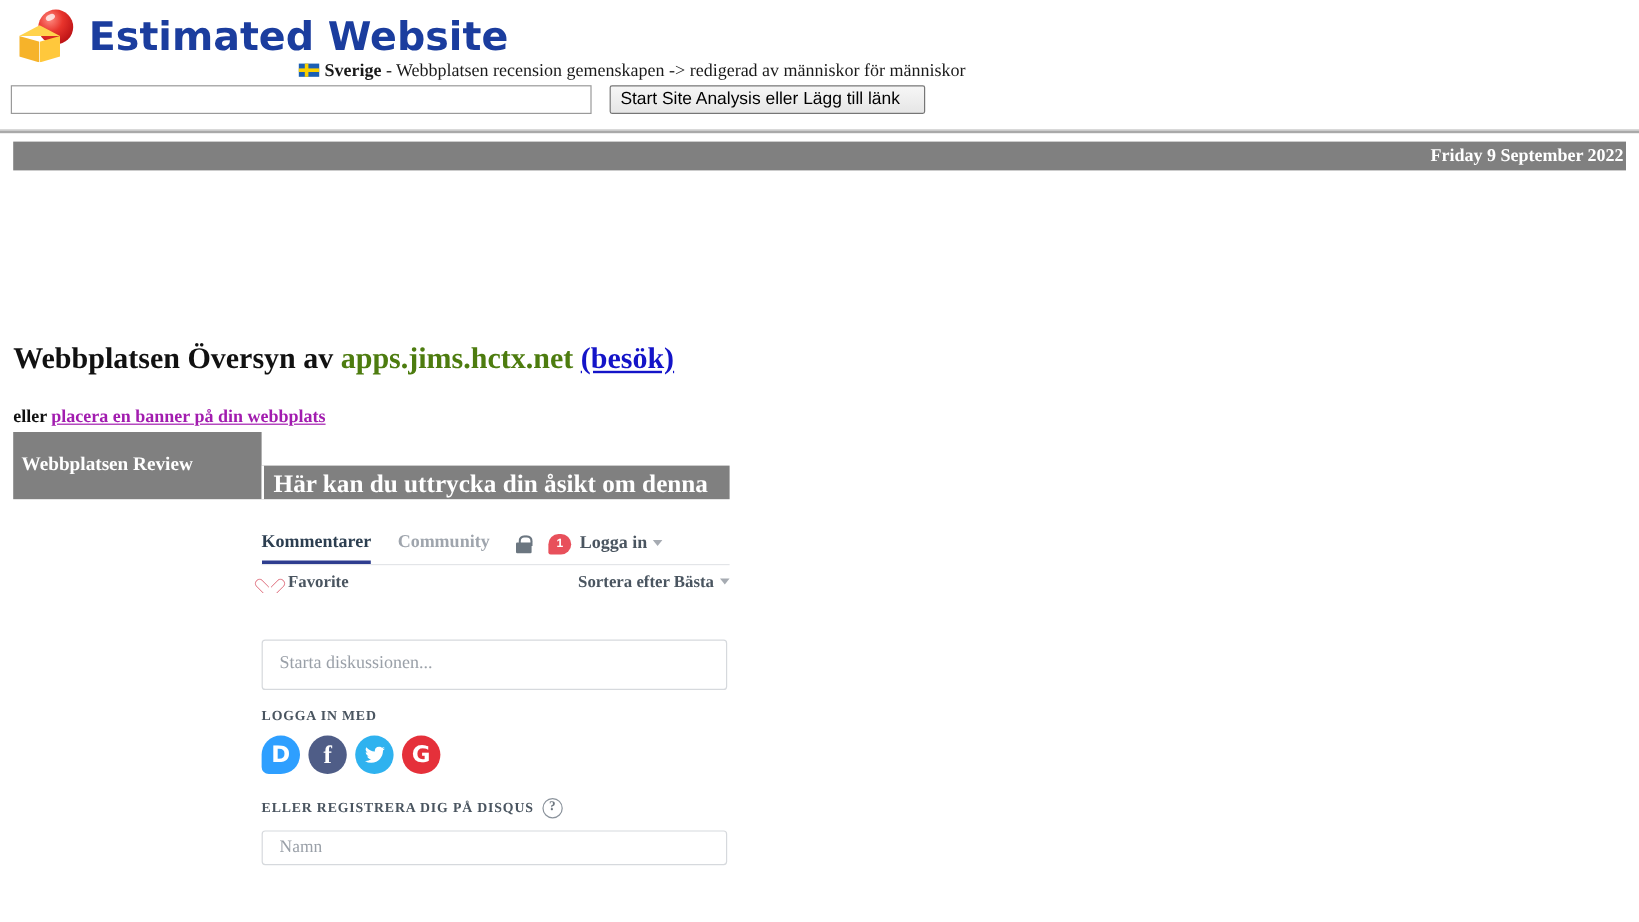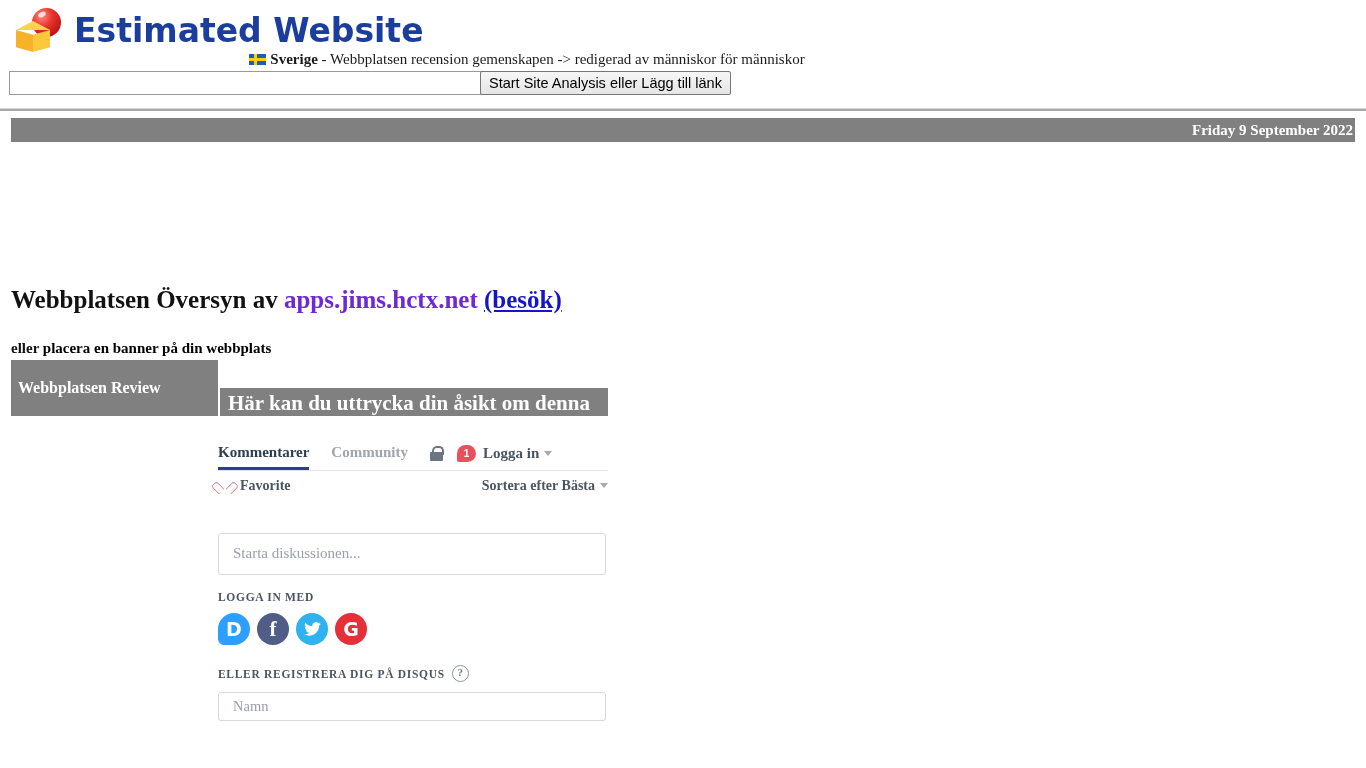--- a/index.html
+++ b/index.html
@@ -150,25 +150,25 @@
     border: 1px solid #9a9a9a;
     background: #ffffff;
     font-family: "Liberation Sans", sans-serif;
     font-size: 13px;
     padding: 2px 4px;
     outline: none;
     color: #000;
   }
   .analyze-btn {
     position: absolute;
-    left: 480px;
+    left: 508px;
     top: 0;
     height: 24px;
     box-sizing: border-box;
-    padding: 1px 8px 2px 8px;
+    padding: 1px 20px 2px 8px;
     border: 1px solid #767676;
     border-radius: 2px;
     background: linear-gradient(#f6f6f6, #e6e6e6);
     font-family: "Liberation Sans", sans-serif;
     font-size: 14.5px;
     color: #000;
     cursor: pointer;
     white-space: nowrap;
   }
 
@@ -215,40 +215,41 @@
     position: absolute;
     left: 11px;
     top: 286px;
     font-family: "Liberation Serif", serif;
     font-weight: bold;
     font-size: 25px;
     color: #111111;
     white-space: nowrap;
   }
   .page-title .domain {
-    color: #6d28d9;
+    color: #4d7c0f;
   }
   .page-title .visit-link {
     color: #1414c8;
     text-decoration: underline;
     cursor: pointer;
   }
 
   .banner-line {
     position: absolute;
     left: 11px;
     top: 340px;
     font-family: "Liberation Serif", serif;
     font-weight: bold;
     font-size: 15px;
     color: #111111;
     white-space: nowrap;
   }
   .banner-line a {
-    color: #000000;
+    color: #a21caf;
+    text-decoration: underline;
     cursor: pointer;
   }
 
   .review-head {
     position: absolute;
     left: 11px;
     top: 360px;
     width: 597px;
     height: 56px;
     display: flex;

